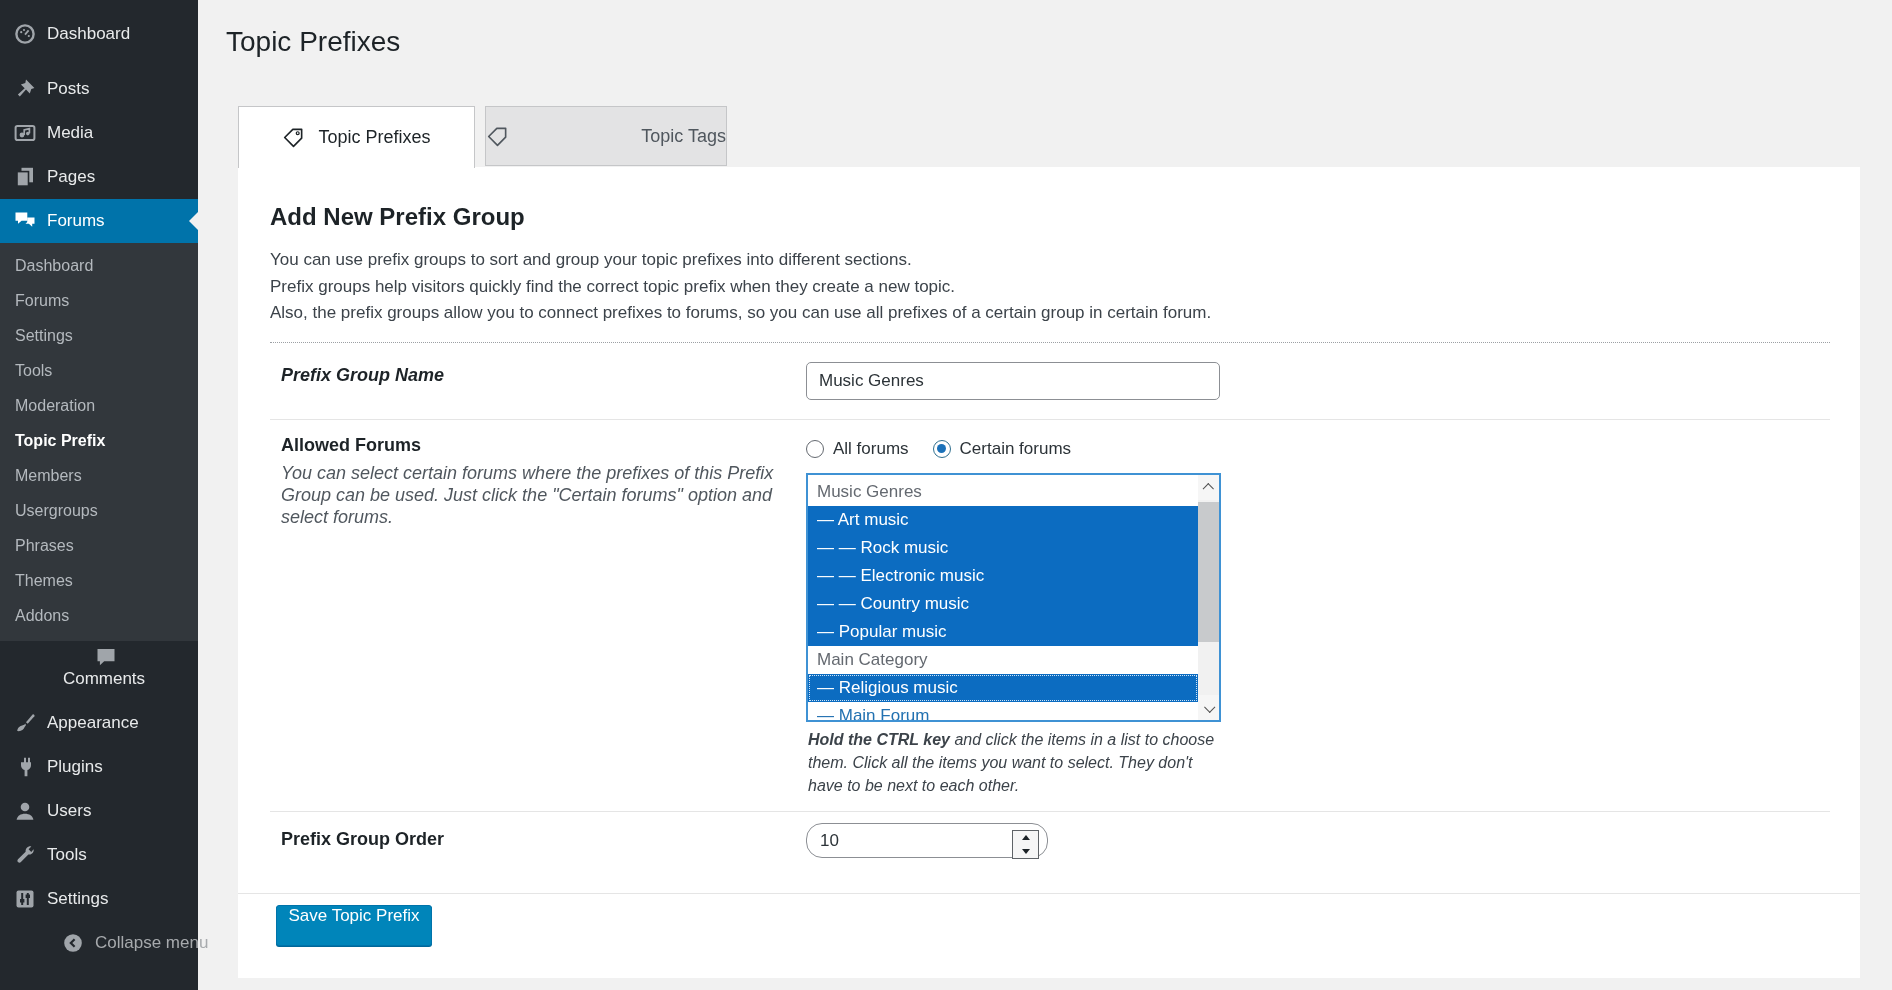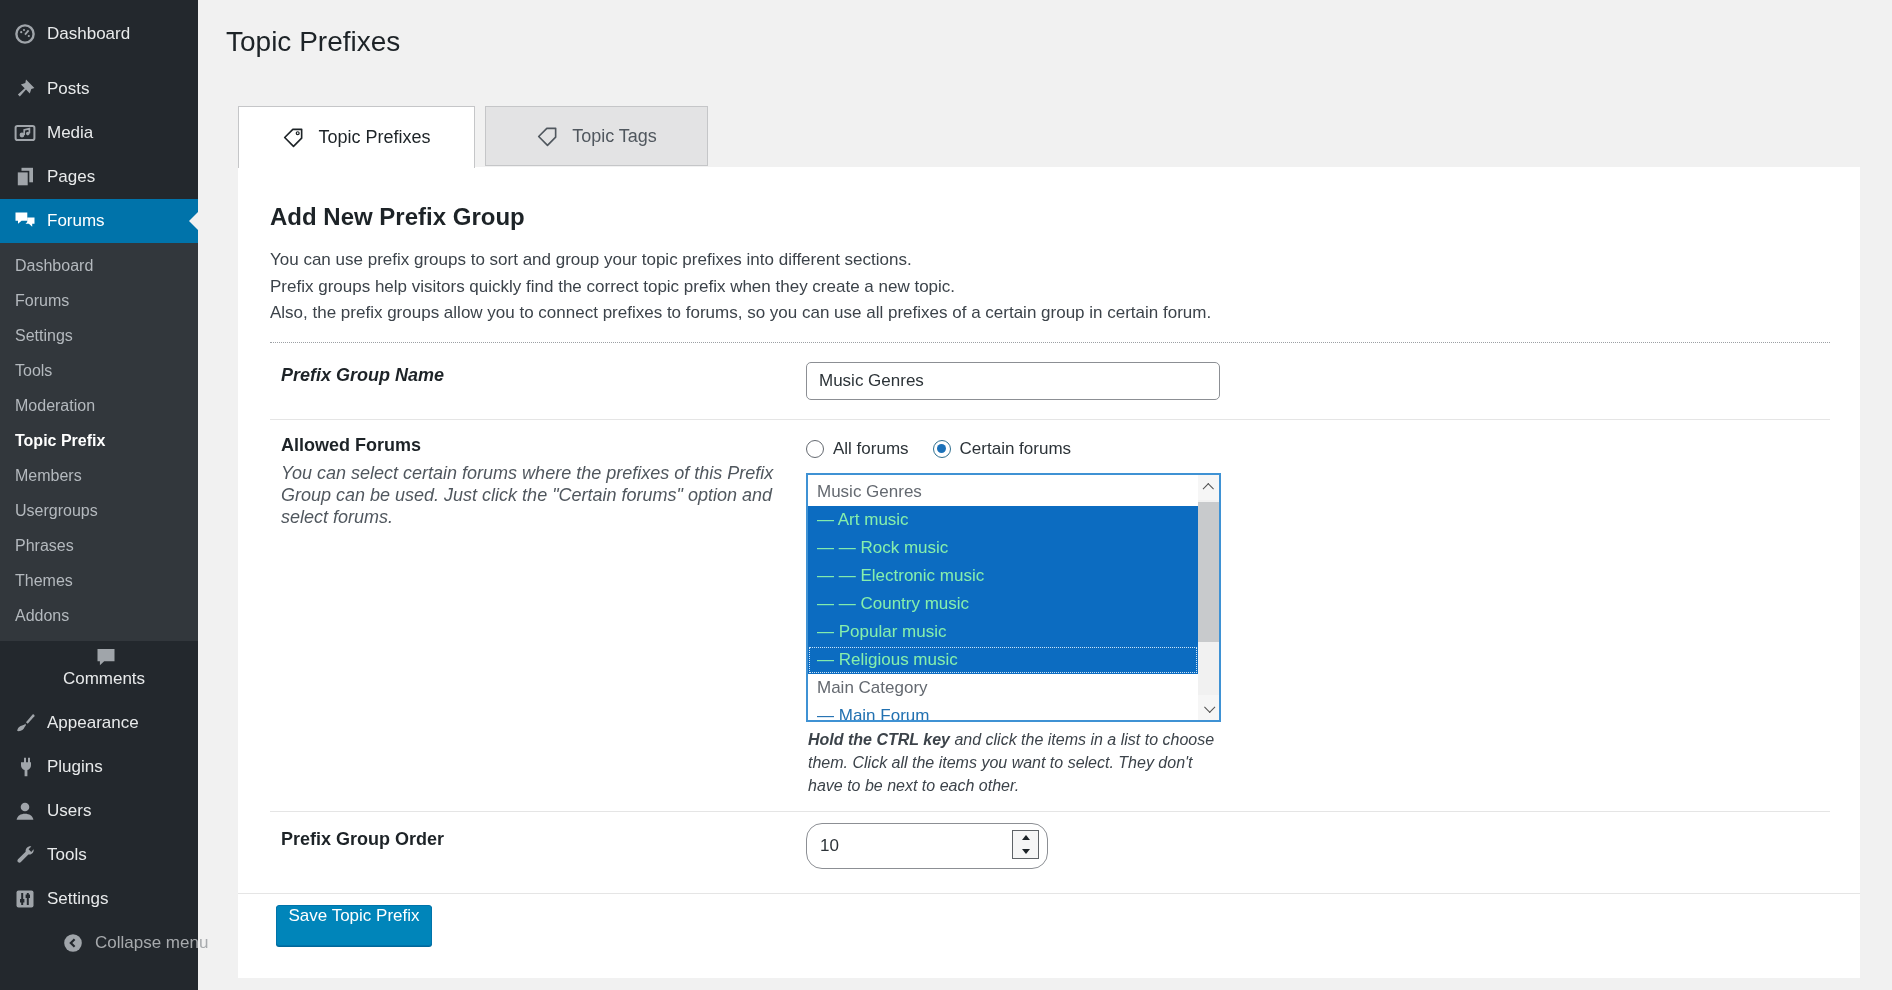--- a/index.html
+++ b/index.html
@@ -24,21 +24,21 @@
 
   
   .main{position:absolute;left:198px;top:0;right:0;height:990px;}
   .page-title{position:absolute;left:28px;top:26px;font-size:28px;font-weight:400;color:#1d2327;}
 
   .tabs{position:absolute;left:40px;top:106px;display:flex;gap:10px;z-index:2;}
   .tab{display:flex;align-items:center;justify-content:center;gap:13px;height:60px;font-size:18px;
     border:1px solid #c5c6c8;box-sizing:border-box;cursor:pointer;}
   .tab .tag-svg{width:23px;height:23px;}
   .tab.active{width:237px;height:62px;background:#fff;border-bottom:none;color:#1d2327;}
-  .tab.inactive{width:223px;background:#e3e3e4;color:#50575e;}
+  .tab.inactive{width:242px;background:#e3e3e4;color:#50575e;justify-content:space-between;}
 
   .panel{position:absolute;left:40px;top:167px;width:1622px;height:811px;background:#fff;z-index:1;}
   .panel .abs{position:absolute;}
   .h2{left:32px;top:36px;font-size:24px;font-weight:600;color:#1d2327;}
   .intro{left:32px;top:80px;font-size:17px;line-height:26.5px;color:#3c434a;}
   .dotted-sep{left:32px;top:175px;width:1560px;border-top:1px dotted #9ca0a4;height:0;}
   .sep{height:1px;background:#e5e5e5;width:1560px;left:32px;}
   .sep.full{left:0;width:1622px;}
 
   .flabel{left:43px;font-size:18px;font-weight:700;color:#1d2327;}
@@ -50,38 +50,38 @@
   .radios{left:568px;top:272px;display:flex;align-items:center;gap:24px;font-size:17px;color:#2c3338;}
   .radio-opt{display:flex;align-items:center;cursor:pointer;}
   .radio{position:relative;width:18px;height:18px;border:1.5px solid #646970;border-radius:50%;background:#fff;margin-right:9px;box-sizing:border-box;}
   .radio.checked{border-color:#31708f;}
   .radio.checked::after{content:"";position:absolute;left:3px;top:3px;width:9px;height:9px;border-radius:50%;background:#1b71b9;}
 
   .mselect{left:568px;top:306px;width:415px;height:249px;background:#fff;border:2px solid #3f92d4;box-sizing:border-box;overflow:hidden;}
   .opts{position:absolute;left:0;top:3px;right:21px;}
   .opt{height:28px;line-height:28px;padding-left:9px;font-size:17px;color:#2c3338;white-space:nowrap;cursor:pointer;}
   .opt.group{color:#646970;}
-  .opt.sel{background:#0c6cc1;color:#86efac;}
+  .opt.sel{background:#0c6cc1;color:#ffffff;}
   .opt.focused{outline:1px dotted #cde4f7;outline-offset:-2px;}
   .opt.link{color:#2271b1;}
 
   .sb{position:absolute;right:0;top:0;width:21px;height:245px;background:#f1f1f1;}
   .sb-btn{position:absolute;left:0;width:21px;height:25px;background:#f6f6f6;display:flex;align-items:center;justify-content:center;cursor:pointer;}
   .sb-btn.up{top:0;}
   .sb-btn.down{bottom:0;}
   .chev{width:7px;height:7px;border-left:1.6px solid #505050;border-top:1.6px solid #505050;}
   .chev.up{transform:rotate(45deg) translateY(1px);}
   .chev.down{transform:rotate(225deg) translateY(1px);}
   .sb-thumb{position:absolute;left:0;top:27px;width:21px;height:140px;background:#c8cacc;cursor:pointer;}
 
   .ctrl-help{left:570px;top:561px;width:412px;font-style:italic;font-size:16px;line-height:23px;color:#3c434a;}
   .ctrl-help b{font-weight:700;}
 
   .num-wrap{left:568px;top:656px;width:242px;height:43px;}
-  .num-input{width:242px;height:46px;border:1px solid #8c8f94;border-radius:16px;font-size:17px;color:#2c3338;
+  .num-input{width:242px;height:35px;border:1px solid #8c8f94;border-radius:16px;font-size:17px;color:#2c3338;
     padding:0 40px 0 13px;box-sizing:border-box;font-family:"Liberation Sans",sans-serif;background:#fff;outline:none;}
   .spinner{position:absolute;right:9px;top:7px;width:27px;height:29px;border:1px solid #5f6367;background:#f6f6f6;box-sizing:border-box;cursor:pointer;}
   .spin-up,.spin-down{position:absolute;left:0;width:100%;height:50%;display:flex;align-items:center;justify-content:center;}
   .spin-up{top:0;}
   .spin-down{bottom:0;}
   .tri-up{width:0;height:0;border-left:4px solid transparent;border-right:4px solid transparent;border-bottom:5px solid #1d2327;}
   .tri-down{width:0;height:0;border-left:4px solid transparent;border-right:4px solid transparent;border-top:5px solid #1d2327;}
 
   .save-btn{left:38px;top:738px;width:154px;height:39px;background:#0085ba;border:1px solid #0073aa;border-radius:3px;
     color:#fff;font-size:17px;display:flex;justify-content:center;cursor:pointer;box-shadow:0 1px 0 #006799;}
@@ -263,22 +263,22 @@
       </div>
 
       <div class="abs mselect">
         <div class="opts">
           <div class="opt group">Music Genres</div>
           <div class="opt sel">— Art music</div>
           <div class="opt sel">— — Rock music</div>
           <div class="opt sel">— — Electronic music</div>
           <div class="opt sel">— — Country music</div>
           <div class="opt sel">— Popular music</div>
+          <div class="opt group">Main Category</div>
           <div class="opt sel focused">— Religious music</div>
-          <div class="opt group">Main Category</div>
           <div class="opt link">— Main Forum</div>
         </div>
         <div class="sb">
           <div class="sb-btn up">
               <span class="chev up"></span>
             </div>
           <div class="sb-thumb"></div>
           <div class="sb-btn down">
               <span class="chev down"></span>
             </div>

